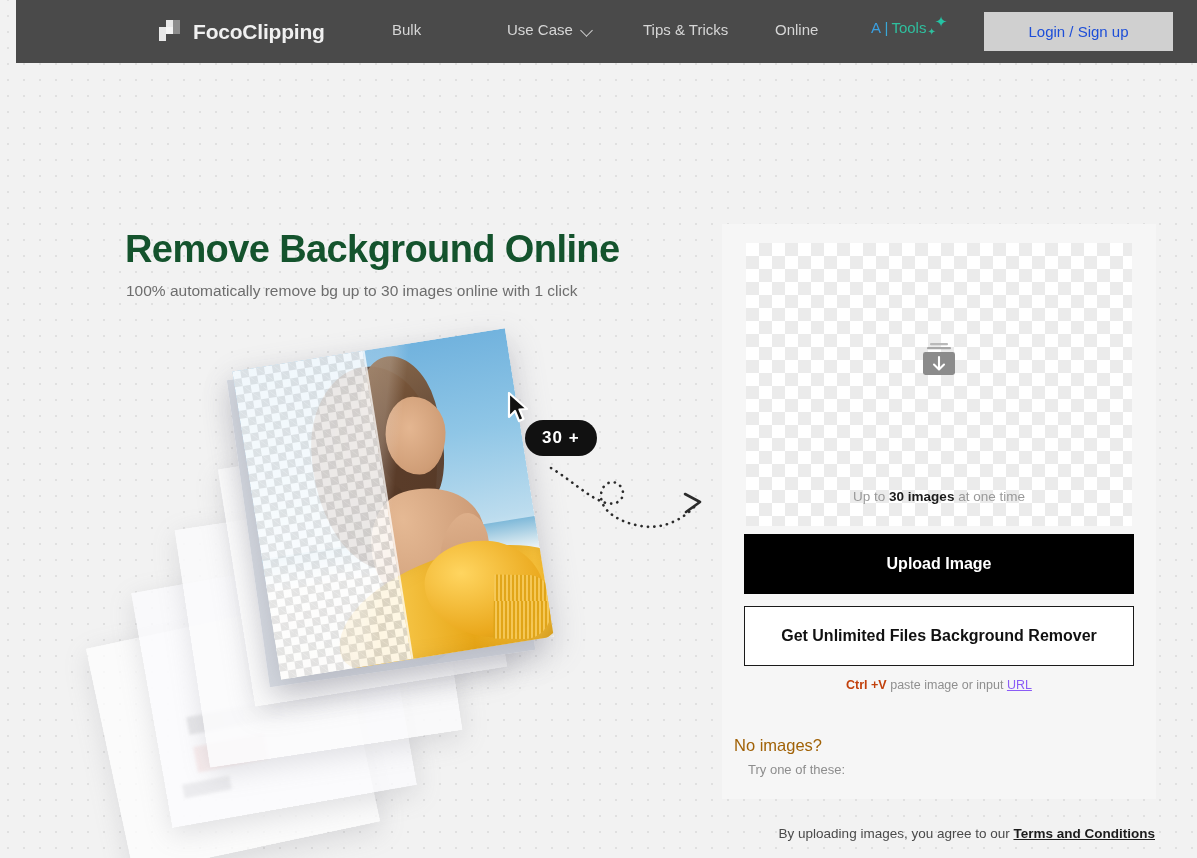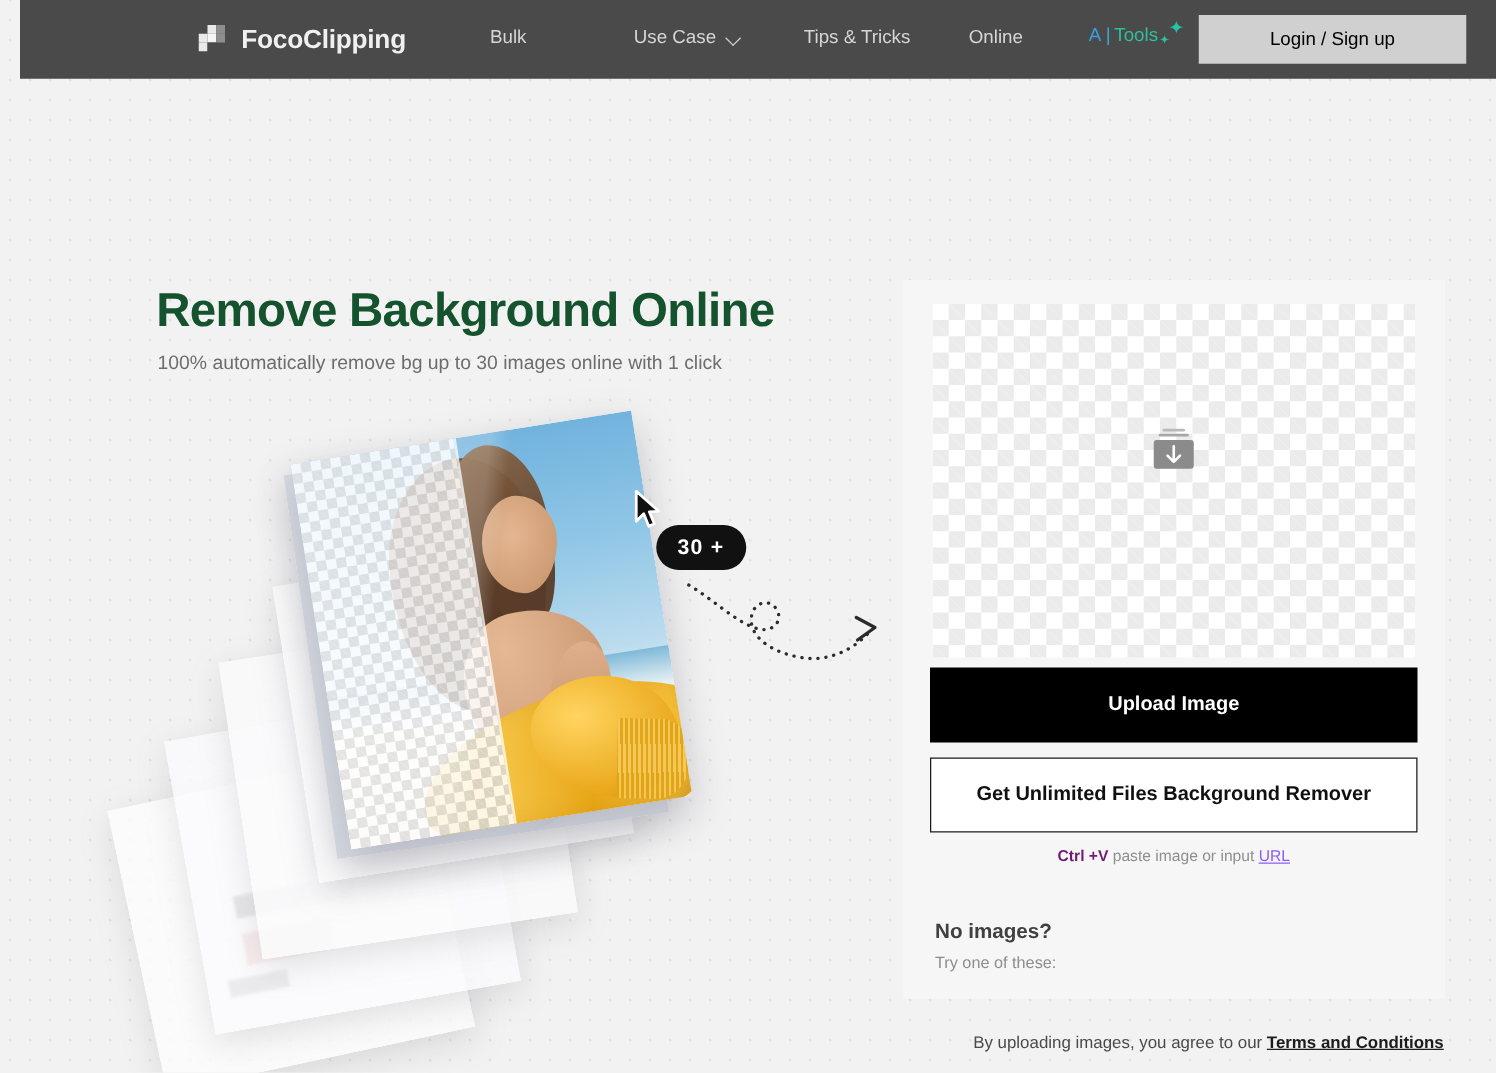--- a/index.html
+++ b/index.html
@@ -79,22 +79,22 @@
   .ai-bar { color: #3aa8d8; margin: 0 3px; }
   .ai-t { color: #2fbf9e; }
   .spark-sm {
     color: #2fbf9e; font-size: 10px; margin-left: 1px; position: relative; top: 2px;
   }
   .spark-lg {
     color: #24c3a4; font-size: 15px; position: relative; top: -6px; left: -1px;
   }
   .login-btn {
     position: absolute; right: 40px; top: 12px;
-    width: 214px; height: 39px;
-    background: #d0d0d0; color: #000000;
+    width: 189px; height: 39px;
+    background: #d0d0d0; color: #1d4ed8;
     border: none; font-size: 15px;
     font-family: "Liberation Sans", sans-serif;
     cursor: pointer;
   }
 
   
   .hero-title {
     position: absolute; left: 125px; top: 228px;
     font-size: 38px; font-weight: bold;
     color: #14532d; letter-spacing: -0.6px;
@@ -364,30 +364,30 @@
     font-size: 16px; font-weight: bold;
     border: 1.4px solid #1a1a1a;
     font-family: "Liberation Sans", sans-serif;
     cursor: pointer; z-index: 22;
   }
   .paste-hint {
     position: absolute; left: 744px; top: 678px;
     width: 390px; text-align: center;
     font-size: 12.5px; color: #8f8f8f; z-index: 22;
   }
-  .paste-hint b { color: #701a75; }
+  .paste-hint b { color: #c2410c; }
   .paste-hint a { color: #8b5cf6; text-decoration: underline; cursor: pointer; }
 
   .no-images-row {
     position: absolute; left: 722px; top: 714px;
     width: 434px; height: 85px; z-index: 22;
   }
   .ni-title {
-    position: absolute; left: 26px; top: 22px;
-    font-size: 16.5px; font-weight: bold; color: #404040;
+    position: absolute; left: 12px; top: 22px;
+    font-size: 16.5px; font-weight: normal; color: #a16207;
   }
   .ni-sub {
     position: absolute; left: 26px; top: 48px;
     font-size: 13px; color: #8d8d8d;
   }
   .thumbs {
     position: absolute; left: 204px; top: 15px;
     display: flex; gap: 7px;
   }
   .thumb {
@@ -580,20 +580,23 @@
   <div class="dropzone">
 
     <svg class="tray-icon" viewBox="0 0 42 38">
       <rect x="12" y="1" width="18" height="2.2" rx="1" fill="#b9b9b9"></rect>
       <rect x="9" y="5" width="24" height="2.2" rx="1" fill="#a8a8a8"></rect>
       <rect x="5" y="10" width="32" height="23" rx="2.4" fill="#8b8b8b"></rect>
       <path d="M21 15 L21 27 M16 22.5 L21 27.5 L26 22.5" fill="none" stroke="#ffffff" stroke-width="2.1" stroke-linecap="round" stroke-linejoin="round"></path>
     </svg>
 
 
+    <div class="upto-text">
+      <span>Up to </span><b>30 images</b><span> at one time</span>
+    </div>
   </div>
 </div>
 
 <button class="btn-upload">Upload Image</button>
 <button class="btn-unlimited">Get Unlimited Files Background Remover</button>
 
 <div class="paste-hint">
   <b>Ctrl +V</b><span> paste image or input </span><a>URL</a>
 </div>
 

